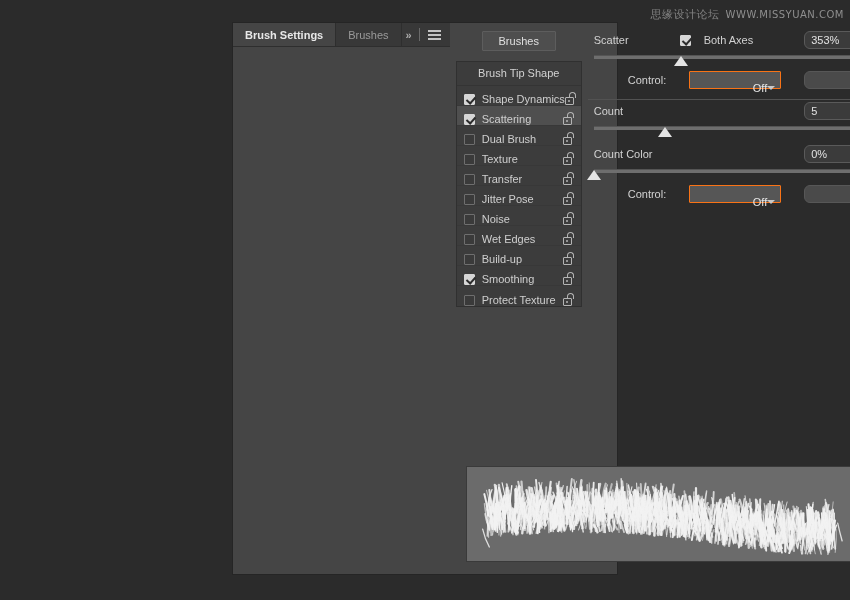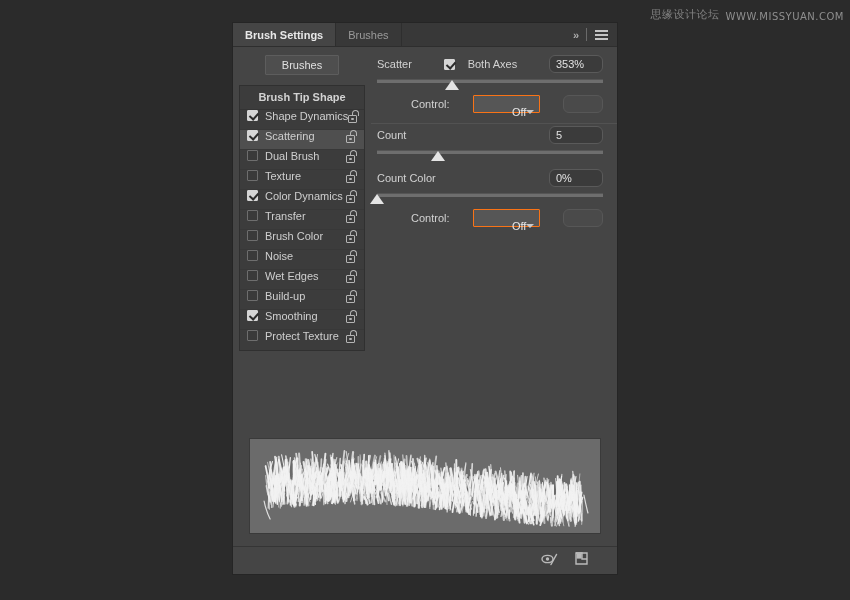--- a/index.html
+++ b/index.html
@@ -12,42 +12,42 @@
     overflow: hidden;
     position: relative;
   }
 
   
   .watermark {
     position: absolute;
     top: 7px;
     right: 6px;
     display: flex;
-    align-items: flex-end;
+    align-items: center;
     gap: 6px;
     font-size: 10px;
     letter-spacing: 0.5px;
     color: #8c8c8c;
     font-family: "DejaVu Sans", sans-serif;
     user-select: none;
   }
   .watermark .wm-cn { font-size: 11px; color: #828282; }
   .watermark .wm-url { font-size: 10px; color: #8f8f8f; }
 
   
   .panel {
     position: absolute;
     left: 232px;
     top: 22px;
     width: 386px;
     height: 553px;
     background: #454545;
     border: 1px solid #252525;
     display: flex;
-    flex-direction: column;
+    flex-direction: row;
   }
 
   
   .tabbar {
     height: 24px;
     background: #383838;
     display: flex;
     align-items: stretch;
     border-bottom: 1px solid #2e2e2e;
     position: relative;
@@ -113,25 +113,24 @@
   .options-list {
     background: #3c3c3c;
     border: 1px solid #303030;
   }
   .list-header {
     text-align: center;
     font-size: 11px;
     color: #d2d2d2;
     padding: 5px 0 6px 0;
     border-bottom: 1px solid #343434;
-    font-weight: bold;
   }
   .opt-row {
     display: flex;
-    align-items: flex-start;
+    align-items: flex-end;
     height: 20px;
     padding: 0 6px 0 7px;
     border-bottom: 1px solid #383838;
     position: relative;
   }
   .opt-row.selected { background: #4f4f4f; }
   .opt-row:last-child { border-bottom: none; }
   .chk {
     width: 11px;
     height: 11px;
@@ -379,40 +378,31 @@
               <div class="opt-row">
                 <span class="chk"></span>
                 <span class="opt-label">Texture</span>
                 <span class="lock">
                   <span class="shackle"></span>
                   <span class="bodyb"></span>
                   <span class="kh"></span>
                 </span>
               </div>
               <div class="opt-row">
-                <span class="chk checked"></span>
-                <span class="opt-label">Color Dynamics</span>
-                <span class="lock">
-                  <span class="shackle"></span>
-                  <span class="bodyb"></span>
-                  <span class="kh"></span>
-                </span>
-              </div>
-              <div class="opt-row">
                 <span class="chk"></span>
                 <span class="opt-label">Transfer</span>
                 <span class="lock">
                   <span class="shackle"></span>
                   <span class="bodyb"></span>
                   <span class="kh"></span>
                 </span>
               </div>
               <div class="opt-row">
                 <span class="chk"></span>
-                <span class="opt-label">Brush Color</span>
+                <span class="opt-label">Jitter Pose</span>
                 <span class="lock">
                   <span class="shackle"></span>
                   <span class="bodyb"></span>
                   <span class="kh"></span>
                 </span>
               </div>
               <div class="opt-row">
                 <span class="chk"></span>
                 <span class="opt-label">Noise</span>
                 <span class="lock">

